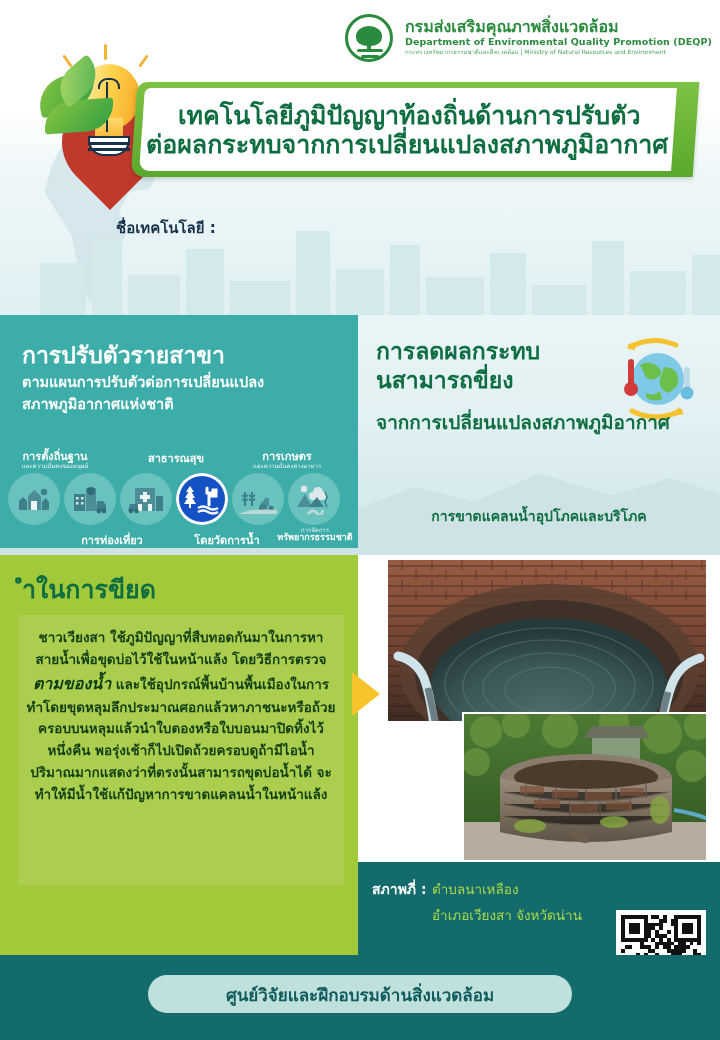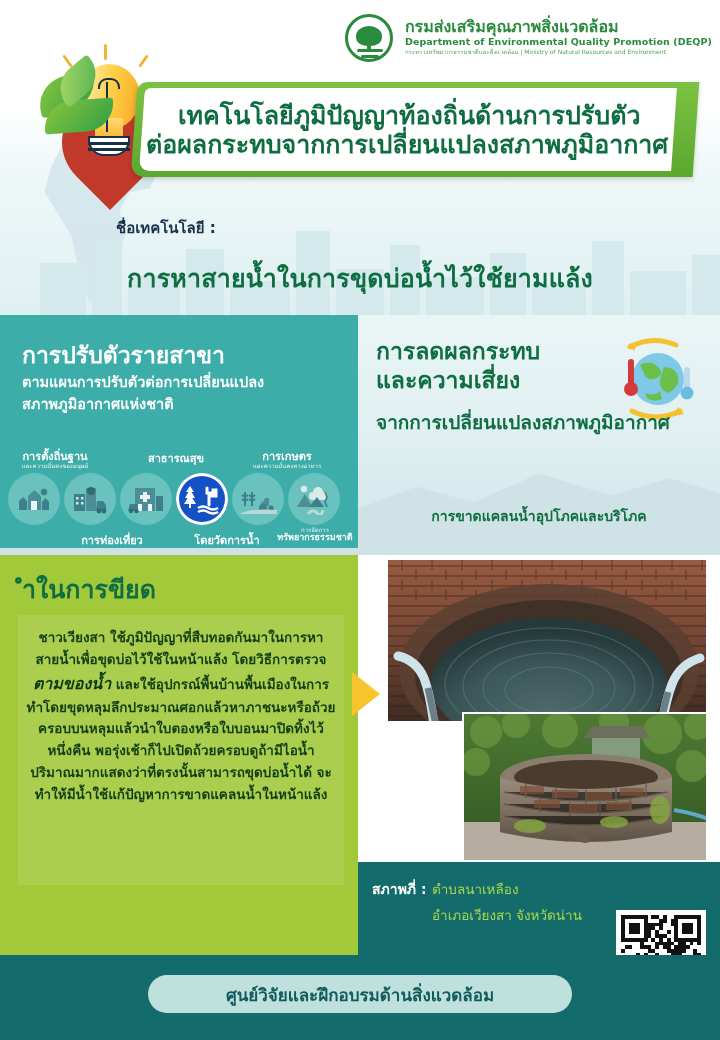--- a/index.html
+++ b/index.html
@@ -241,21 +241,20 @@
     </div>
 
     <div class="ribbon">
       <div class="ribbon-inner">
         <div class="t1">เทคโนโลยีภูมิปัญญาท้องถิ่นด้านการปรับตัว</div>
         <div class="t2">ต่อผลกระทบจากการเปลี่ยนแปลงสภาพภูมิอากาศ</div>
       </div>
     </div>
 
     <div class="tech-label">ชื่อเทคโนโลยี :</div>
-    <div class="tech-name">การหาสายน้ำในการขุดบ่อน้ำไว้ใช้ยามแล้ง</div>
   </div>
 
   <div class="panel-left">
     <div class="pl-title">การปรับตัวรายสาขา</div>
     <div class="pl-sub">
       <span>ตามแผนการปรับตัวต่อการเปลี่ยนแปลง</span><br>
       <span>สภาพภูมิอากาศแห่งชาติ</span>
     </div>
 
     <div class="sectors">
@@ -373,21 +372,21 @@
         <path d="M36 60 q8 4 14 -2 l2 8 q-10 4 -16 -2 Z" fill="#6cbf4a"></path>
         <rect x="18" y="26" width="6" height="26" rx="3" fill="#d33a3a"></rect>
         <circle cx="21" cy="56" r="7" fill="#d33a3a"></circle>
         <rect x="74" y="34" width="6" height="22" rx="3" fill="#bcd9e8"></rect>
         <circle cx="77" cy="60" r="6.5" fill="#6bbde0"></circle>
       </svg>
     </div>
 
     <div class="pr-title">
       <span>การลดผลกระทบ</span><br>
-      <span>และความเสี่ยง</span>
+      <span>นสามารถขี่ยง</span>
     </div>
     <div class="pr-sub">จากการเปลี่ยนแปลงสภาพภูมิอากาศ</div>
     <div class="pr-d2">การขาดแคลนน้ำอุปโภคและบริโภค</div>
   </div>
 
   <div class="panel-detail">
     <div class="pd-title">ำในการขียด</div>
     <div class="pd-body">
       <p>
         <span>ชาวเวียงสา ใช้ภูมิปัญญาที่สืบทอดกันมาในการหาสายน้ำเพื่อขุดบ่อไว้ใช้ในหน้าแล้ง โดยวิธีการตรวจ</span>

